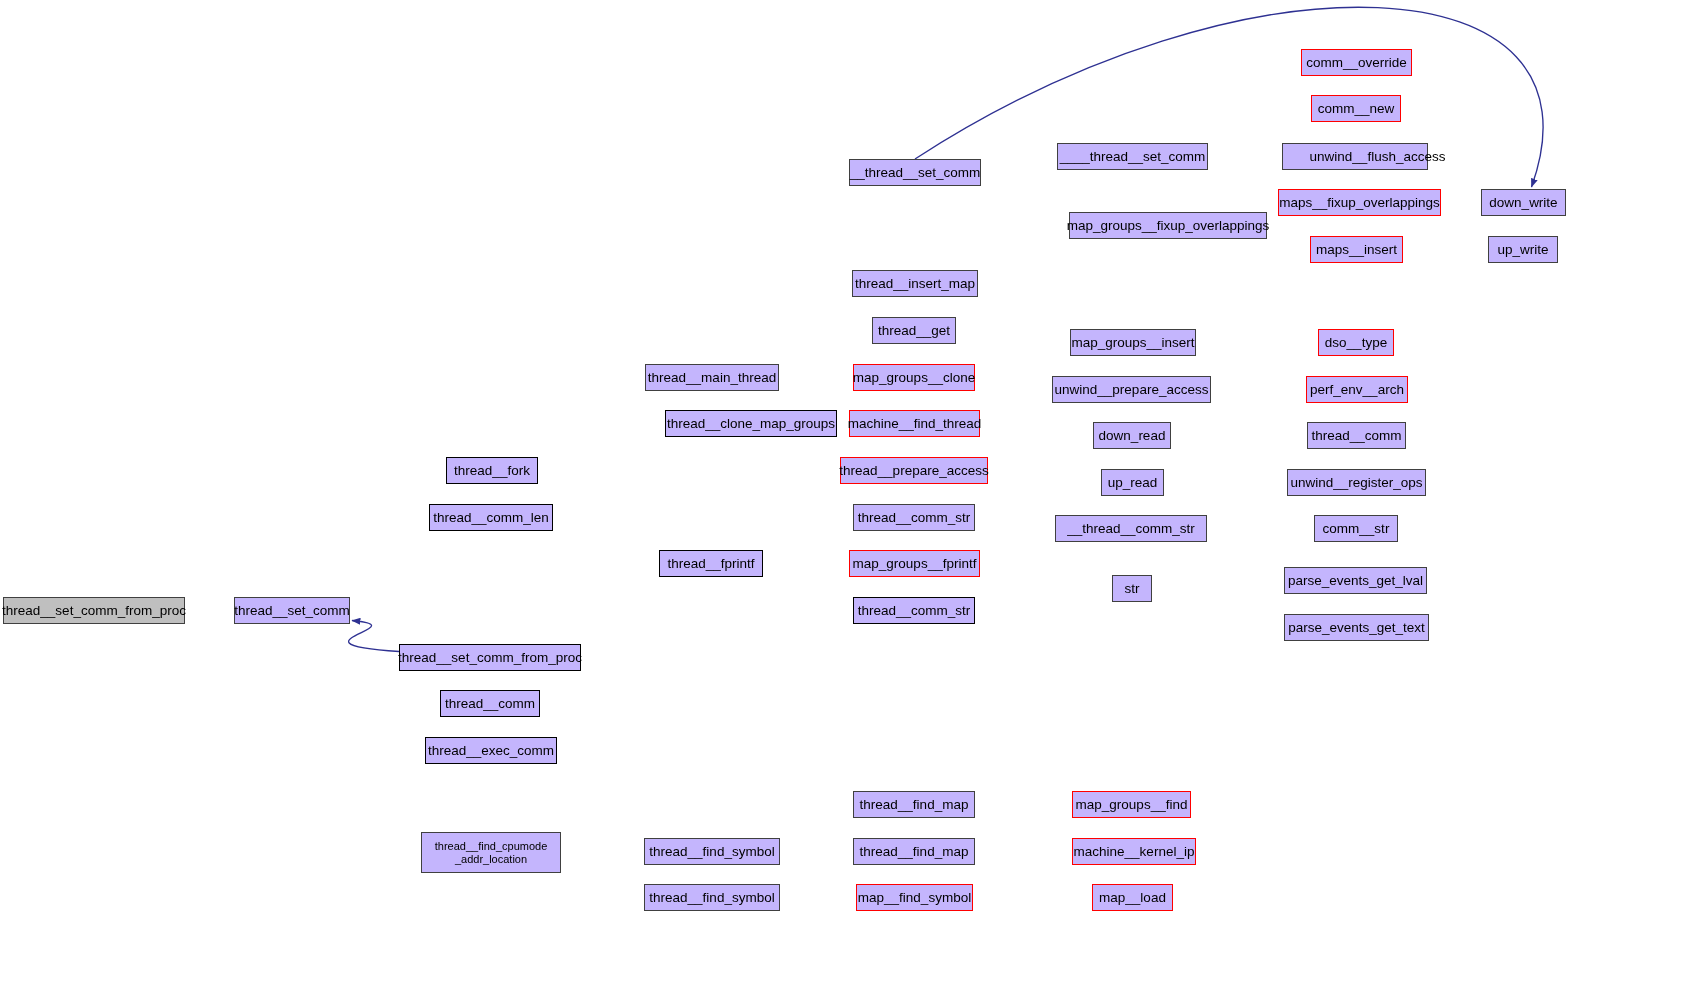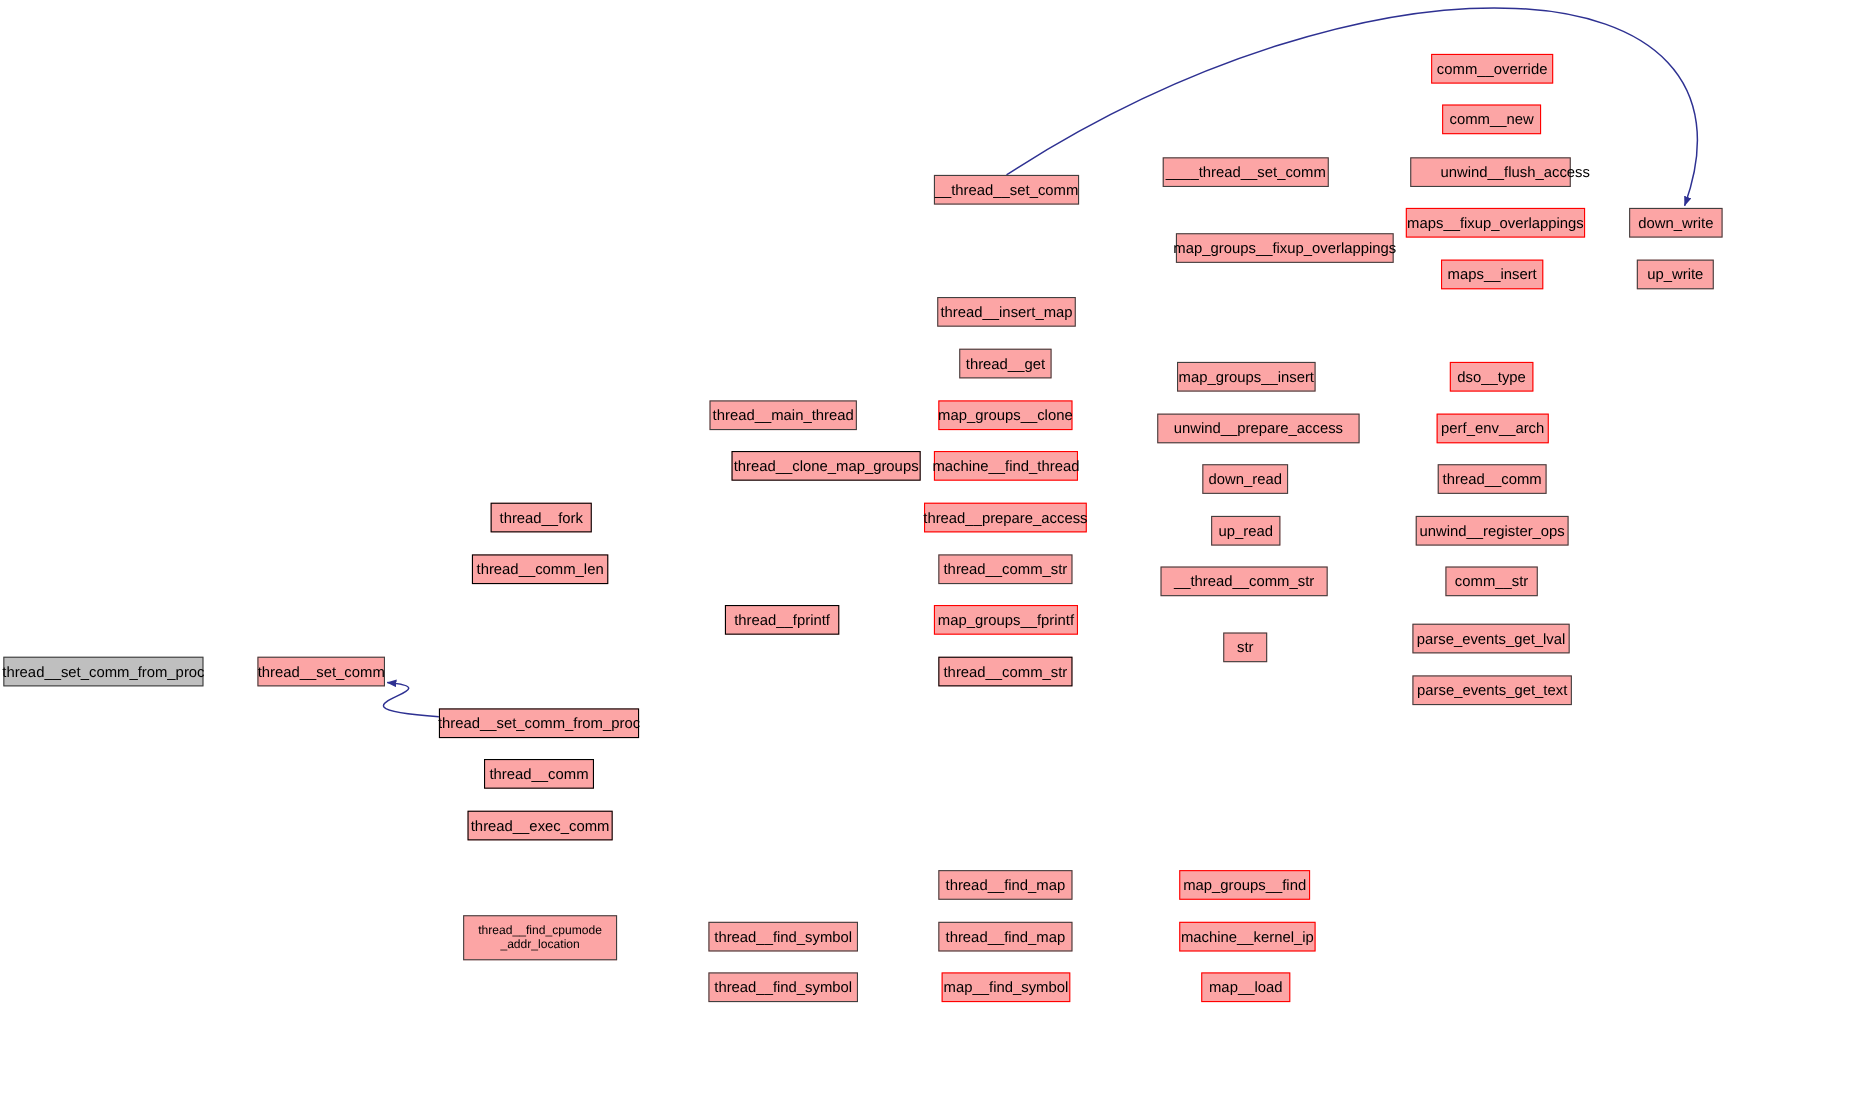--- a/index.html
+++ b/index.html
@@ -1,20 +1,20 @@
 <!DOCTYPE html>
 <html><head>
 <meta charset="utf-8">
 <title>Call Graph</title>
 <style>
   html,body{margin:0;padding:0;background:#ffffff;}
   #stage{position:relative;width:1701px;height:1007px;background:#ffffff;
          font-family:"Liberation Sans", sans-serif;overflow:hidden;}
   #edges{position:absolute;left:0;top:0;width:1701px;height:1007px;}
-  .node{position:absolute;box-sizing:border-box;background:#fca5a5;
+  .node{position:absolute;box-sizing:border-box;background:#c4b5fd;
         border:1px solid #000000;display:flex;align-items:center;
         justify-content:center;text-align:center;color:#000000;
         font-size:13.5px;line-height:1.12;white-space:pre;letter-spacing:0px;}
   .node.red{border-color:#ff0000;}
   .node.cur{background:#bfbfbf;border-color:#404040;}
   .node.thick{border-color:#404040;}
 </style>
 </head>
 <body>
 
@@ -122,21 +122,21 @@
 _addr_location</div>
       <div class="node thick" style="left: 1057px; top: 143px; width: 151px; height: 27px;">____thread__set_comm</div>
       <div class="node thick" style="left: 1033px; top: 212px; width: 198px; height: 27px; margin-left: 36px;">map_groups__fixup_overlappings</div>
       <div class="node thick" style="left: 872px; top: 317px; width: 84px; height: 27px;">thread__get</div>
       <div class="node red" style="left: 853px; top: 364px; width: 122px; height: 27px;">map_groups__clone</div>
       <div class="node red" style="left: 849px; top: 410px; width: 131px; height: 27px;">machine__find_thread</div>
       <div class="node red" style="left: 840px; top: 457px; width: 148px; height: 27px;">thread__prepare_access</div>
       <div class="node thick" style="left: 853px; top: 504px; width: 122px; height: 27px;">thread__comm_str</div>
       <div class="node red" style="left: 849px; top: 550px; width: 131px; height: 27px;">map_groups__fprintf</div>
       <div class="node thick" style="left: 1070px; top: 329px; width: 126px; height: 27px;">map_groups__insert</div>
-      <div class="node thick" style="left: 1052px; top: 376px; width: 184px; height: 27px;">unwind__prepare_access</div>
+      <div class="node thick" style="left: 1052px; top: 376px; width: 159px; height: 27px;">unwind__prepare_access</div>
       <div class="node thick" style="left: 1093px; top: 422px; width: 78px; height: 27px;">down_read</div>
       <div class="node thick" style="left: 1101px; top: 469px; width: 63px; height: 27px;">up_read</div>
       <div class="node thick" style="left: 1055px; top: 515px; width: 152px; height: 27px;">__thread__comm_str</div>
       <div class="node thick" style="left: 1112px; top: 575px; width: 40px; height: 27px;">str</div>
       <div class="node red" style="left: 1301px; top: 49px; width: 111px; height: 27px;">comm__override</div>
       <div class="node red" style="left: 1311px; top: 95px; width: 90px; height: 27px;">comm__new</div>
       <div class="node thick" style="left: 1282px; top: 143px; width: 146px; height: 27px; padding-left: 45px;">unwind__flush_access</div>
       <div class="node red" style="left: 1278px; top: 189px; width: 163px; height: 27px;">maps__fixup_overlappings</div>
       <div class="node red" style="left: 1310px; top: 236px; width: 93px; height: 27px;">maps__insert</div>
       <div class="node red" style="left: 1318px; top: 329px; width: 76px; height: 27px;">dso__type</div>

